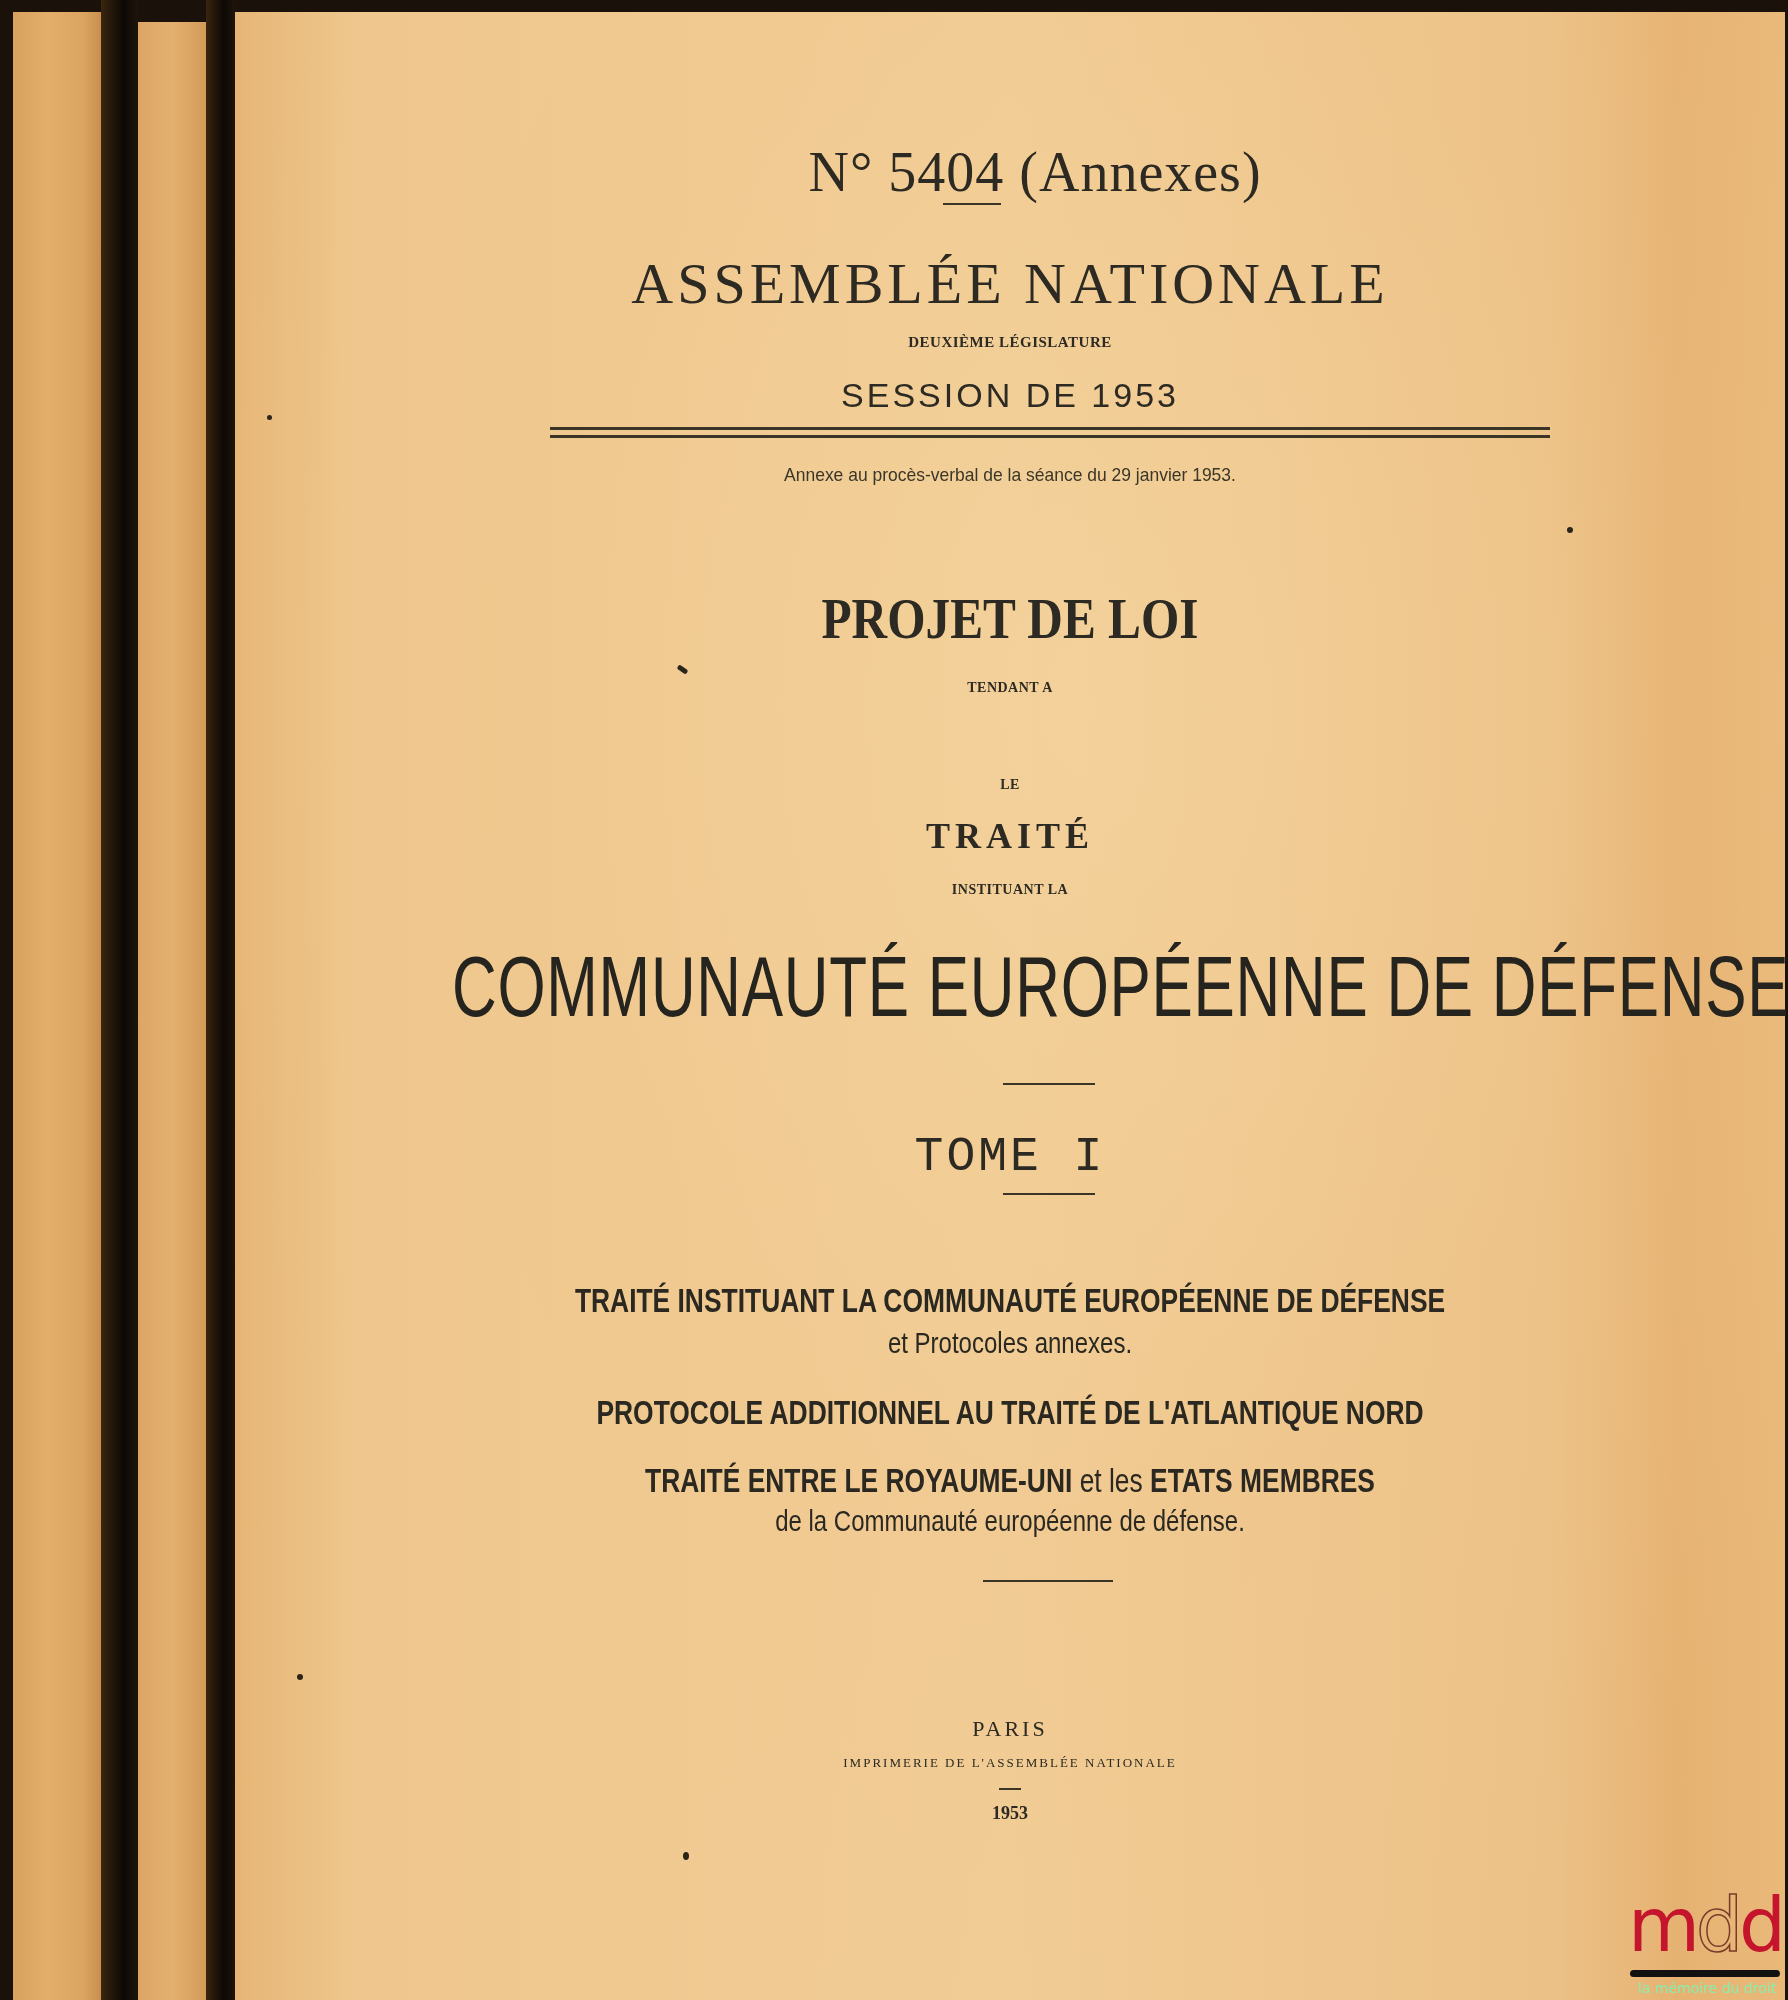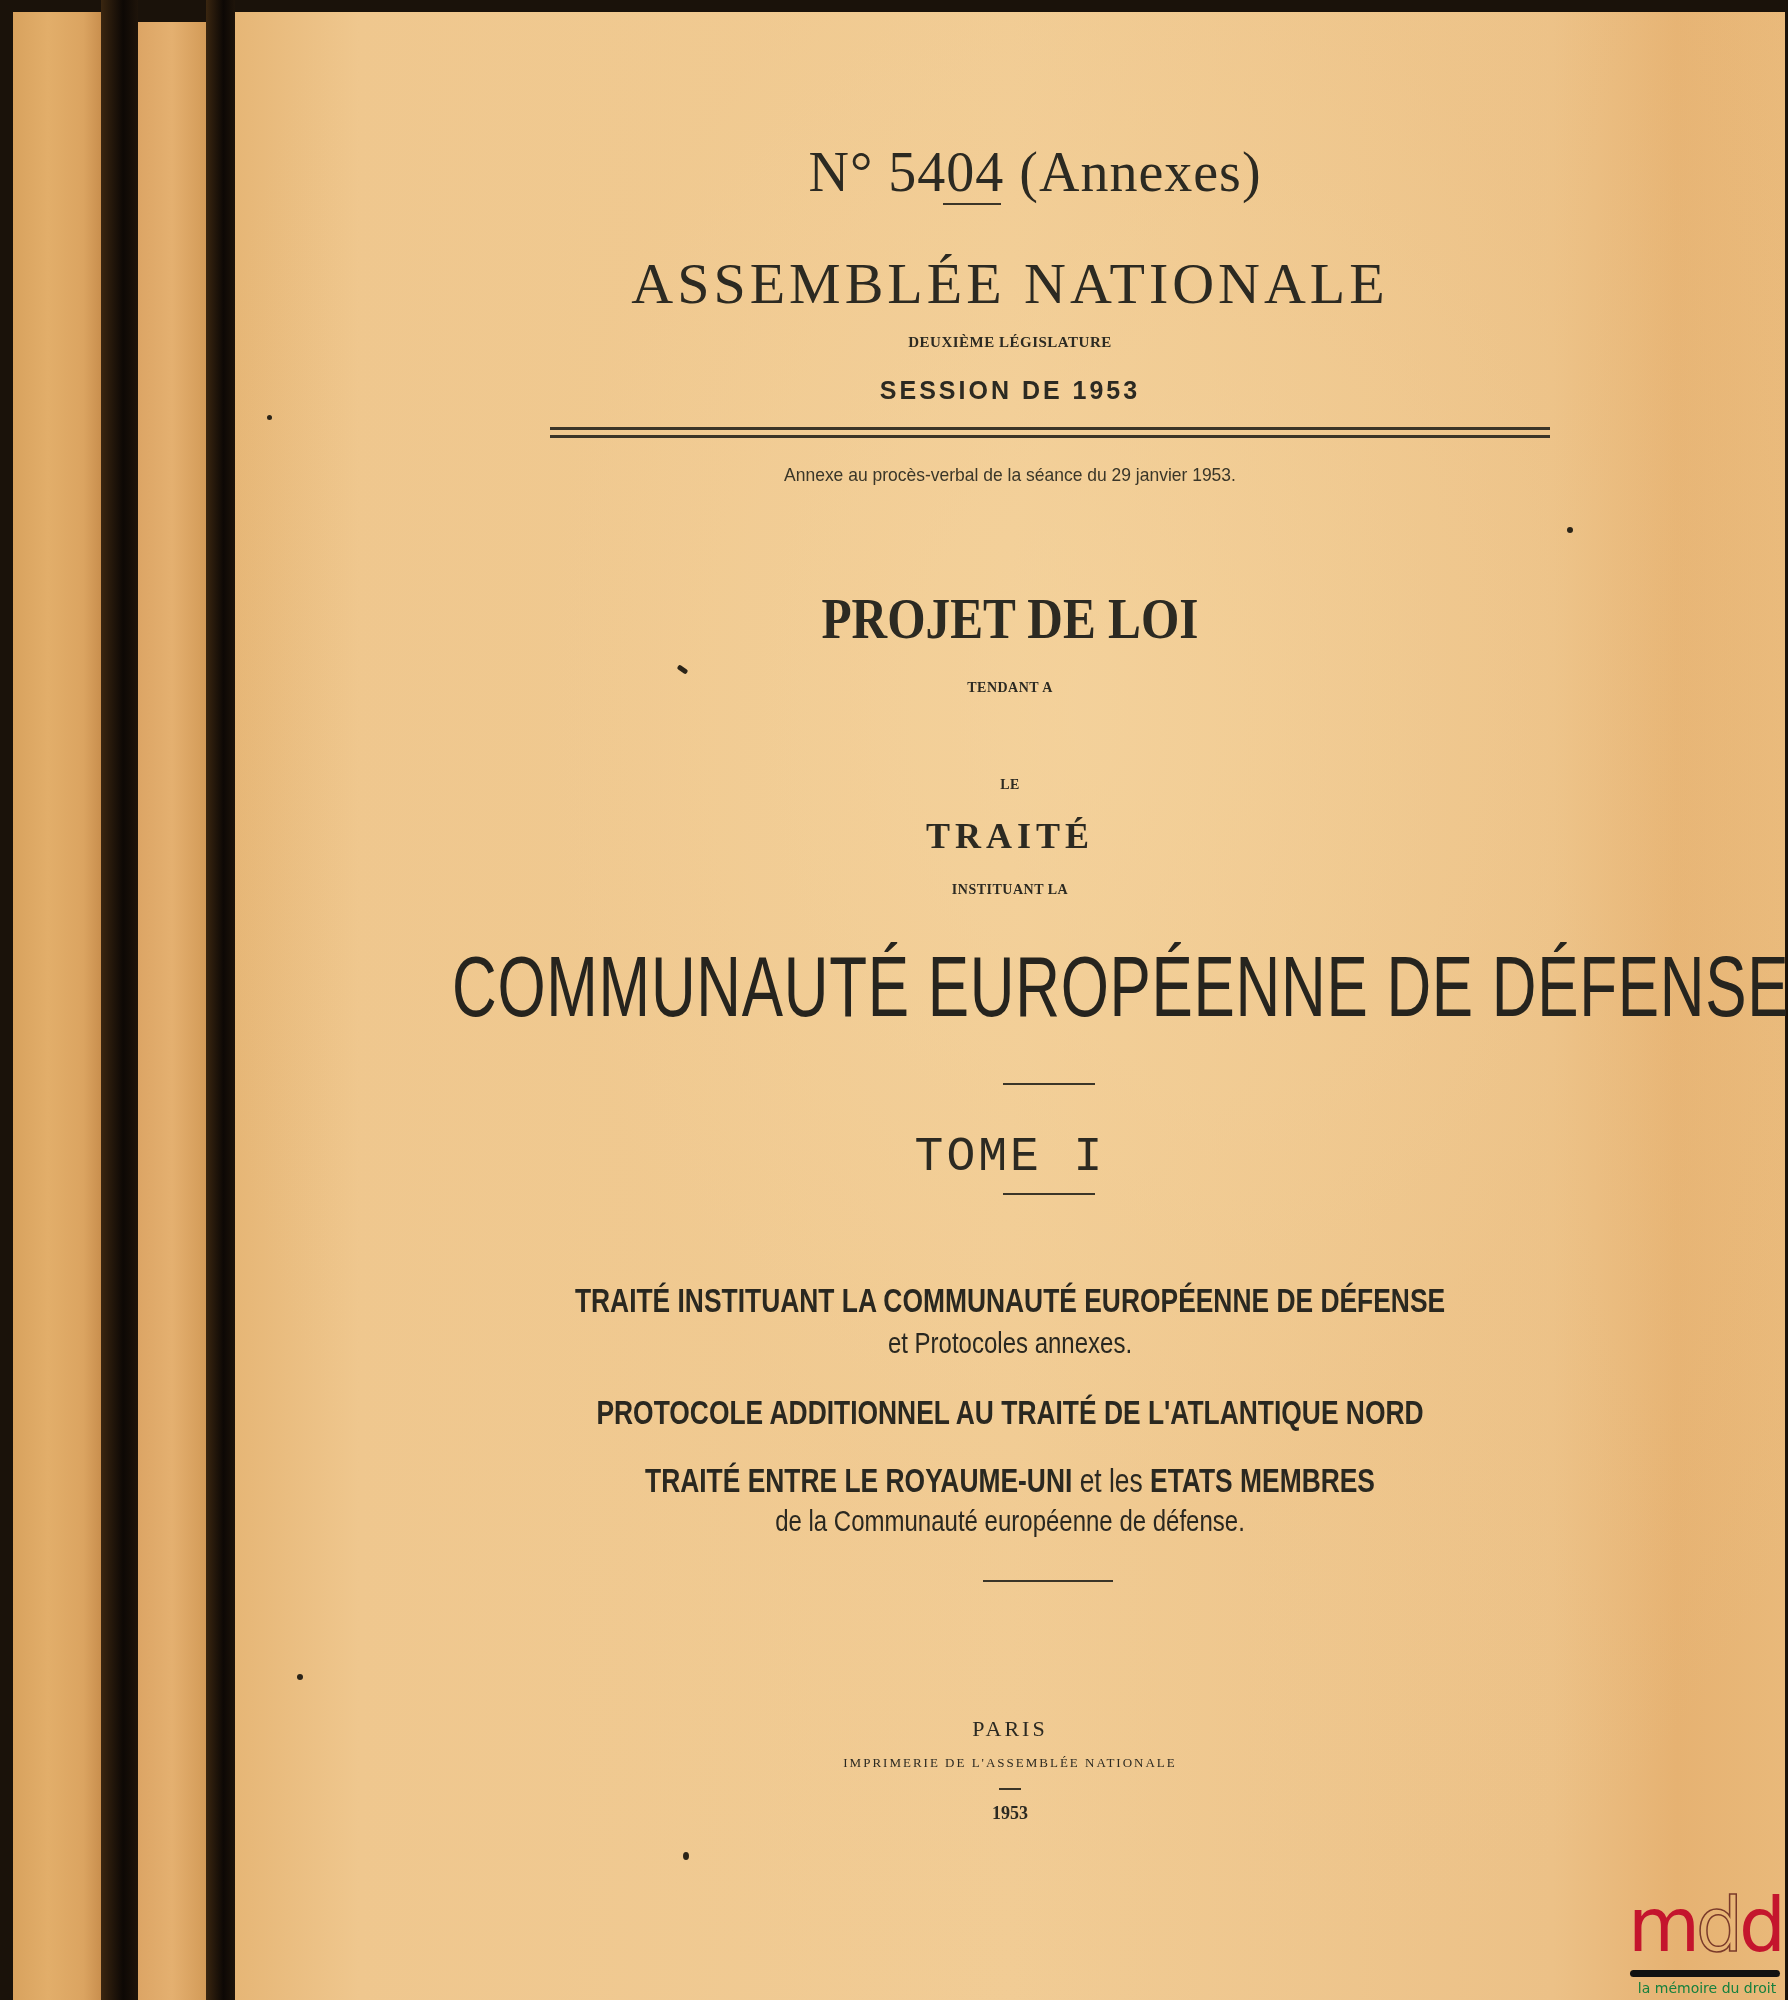--- a/index.html
+++ b/index.html
@@ -12,21 +12,21 @@
   .gap2{left:206px;width:29px;}
   .cover{position:absolute;left:235px;top:12px;width:1550px;height:1988px;
     background:
       radial-gradient(ellipse at 55% 35%, rgba(246,214,160,0.55) 0%, rgba(240,200,140,0.2) 45%, rgba(0,0,0,0) 75%),
       linear-gradient(90deg,#e6b676 0%,#efc78e 8%,#f1cc95 50%,#ecc187 85%,#e6b272 93%,#e9b97a 100%);}
   .line{position:absolute;left:0;width:1550px;text-align:center;color:#2c2a22;white-space:nowrap;}
   .num{top:128px;font-size:56px;letter-spacing:1px;margin-left:25px;}
   .rule{position:absolute;height:2px;background:#3b3528;}
   .an{top:238px;font-size:58px;letter-spacing:4px;}
   .leg{top:322px;font-size:15px;font-weight:bold;letter-spacing:0.5px;}
-  .sess{top:364px;font-family:"Liberation Sans",sans-serif;font-weight:bold;font-size:25px;letter-spacing:3px;}
+  .sess{top:364px;font-family:"Liberation Sans",sans-serif;font-weight:normal;font-size:34px;letter-spacing:3px;}
   .annexe{top:452px;font-family:"Liberation Sans",sans-serif;font-size:19px;color:#3a3628;transform:scaleX(0.92);}
   .projet{top:575px;font-size:56px;font-weight:bold;transform:scaleX(0.88);}
   .small{font-size:14px;font-weight:bold;letter-spacing:0.5px;}
   .tendant{top:668px;}
   .autor{top:709px;font-size:21px;letter-spacing:1px;}
   .le{top:765px;}
   .traite{top:803px;font-size:36px;font-weight:bold;letter-spacing:5px;font-family:"Liberation Serif",serif;}
   .instit{top:870px;}
   .ced{top:925px;font-family:"Liberation Sans",sans-serif;font-size:86px;transform:scaleX(0.72);letter-spacing:1px;color:#26241e;}
   .tome{top:1118px;font-size:48px;font-family:"Liberation Mono",monospace;letter-spacing:3px;}
@@ -38,21 +38,21 @@
   .c5{top:1492px;font-size:30px;font-weight:normal;}
   .c4 .lc{font-weight:normal;}
   .paris{top:1704px;font-size:22px;letter-spacing:3px;}
   .imp{top:1743px;font-size:13px;font-weight:normal;letter-spacing:2px;}
   .year{top:1791px;font-size:18px;font-weight:bold;}
   .speck{position:absolute;background:#2b2418;border-radius:50%;}
   .logo{position:absolute;left:1628px;top:1890px;width:160px;height:110px;}
   .logo-mark{position:absolute;left:0;top:0;width:158px;height:70px;font-family:"DejaVu Sans",sans-serif;font-size:74px;line-height:70px;color:#c4152d;letter-spacing:-4px;font-weight:normal;}
   .logo-mark .mid{color:transparent;-webkit-text-stroke:1.5px #7a3a2a;}
   .logo-bar{position:absolute;left:2px;top:80px;width:150px;height:7px;background:#111;border-radius:4px;}
-  .logo-text{position:absolute;left:0;top:90px;width:158px;text-align:center;font-family:"DejaVu Sans",sans-serif;font-size:14px;color:#15803d;white-space:nowrap;}
+  .logo-text{position:absolute;left:0;top:90px;width:158px;text-align:center;font-family:"DejaVu Sans",sans-serif;font-size:14px;color:#86efac;white-space:nowrap;}
 </style>
 </head>
 <body>
 
 <div class="spine spine1"></div>
 <div class="gap gap1"></div>
 <div class="spine spine2"></div>
 <div class="gap gap2"></div>
 
 <div class="cover">

